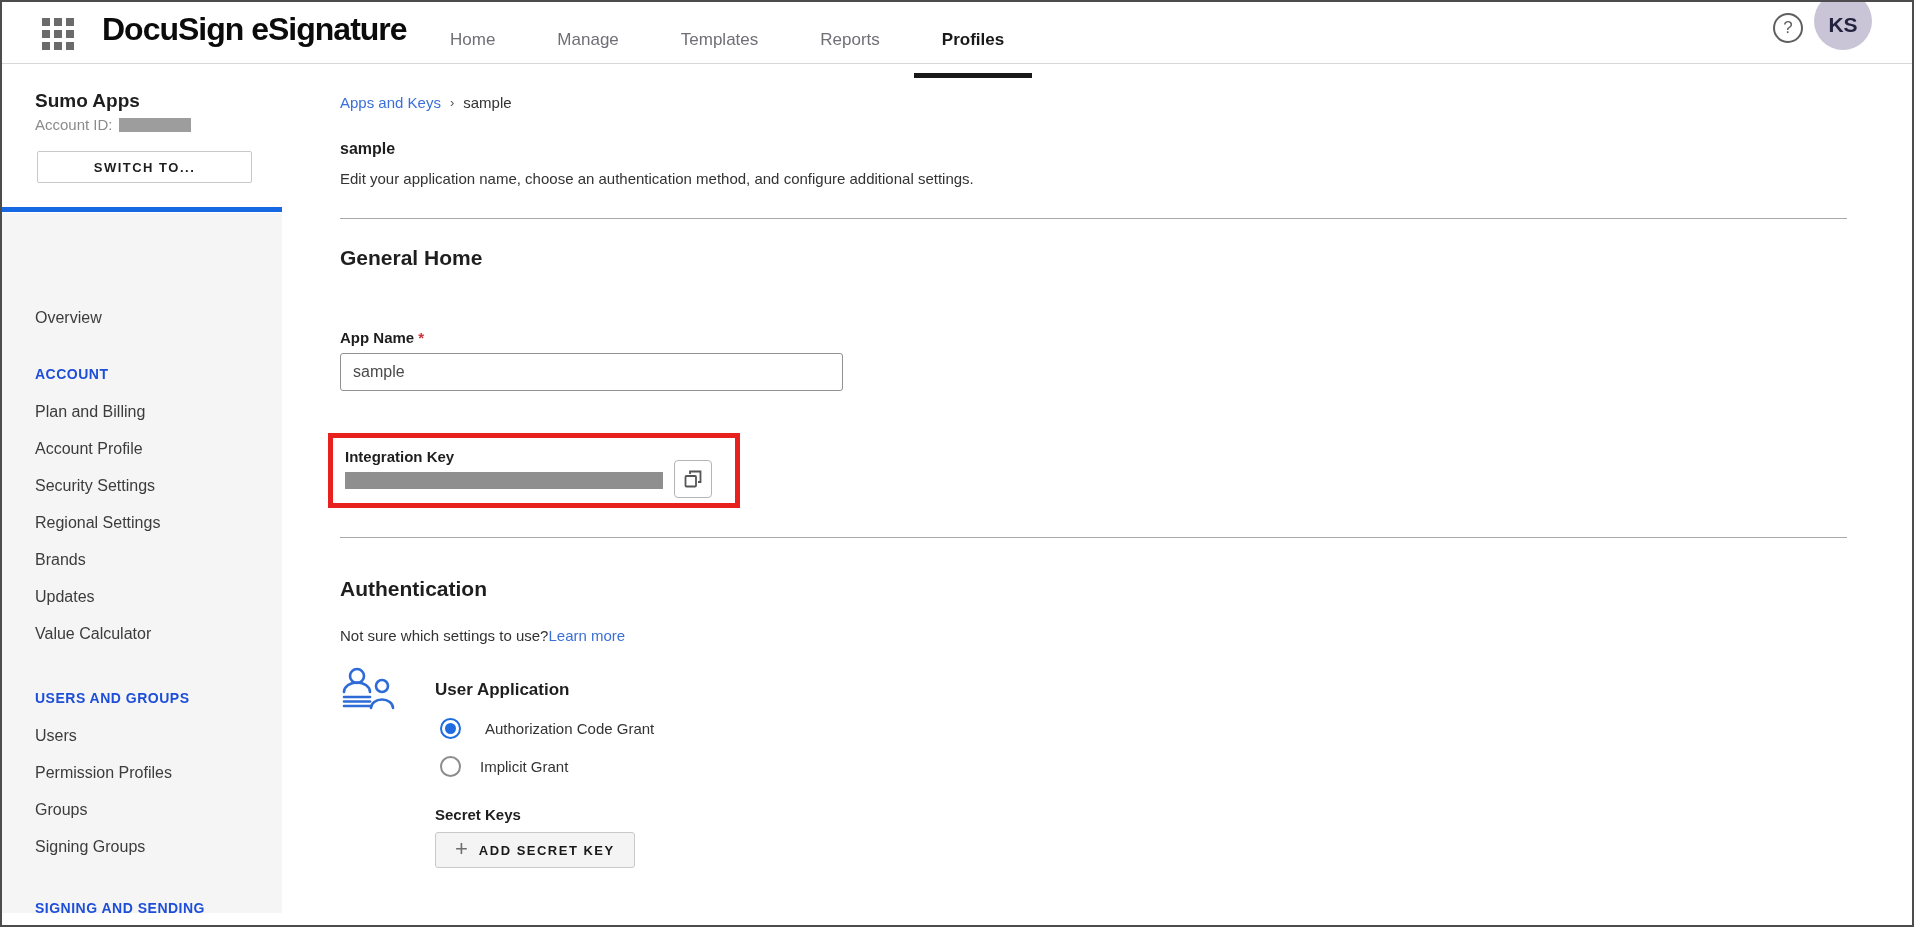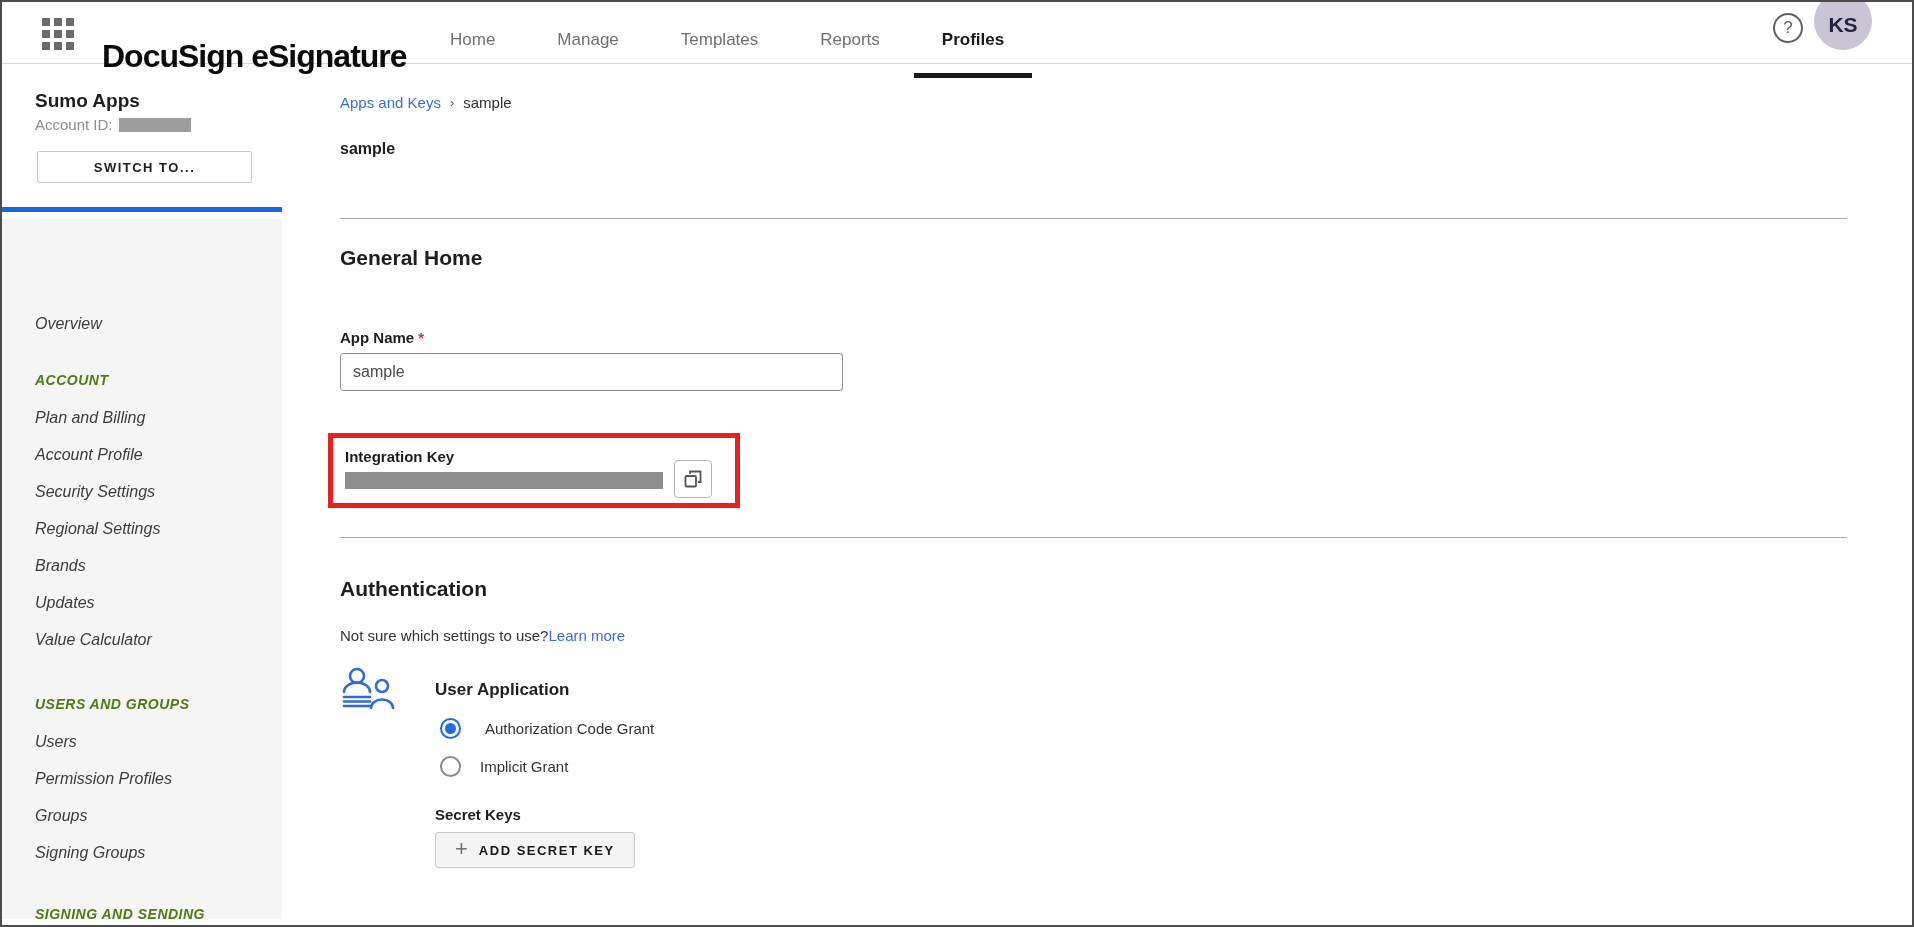--- a/index.html
+++ b/index.html
@@ -7,38 +7,38 @@
   body { font-family:"Liberation Sans", sans-serif; color:#1e1e1e; }
   .viewport {
     position:relative; width:1914px; height:927px;
     border:2px solid #4c4c4c; background:#fff; overflow:hidden;
   }
 
   
   .header { position:absolute; left:0; top:0; width:100%; height:62px; background:#fff; border-bottom:1px solid #d8d8d8; z-index:5; }
   .grid-icon { position:absolute; left:40px; top:16px; width:32px; height:32px; display:grid; grid-template-columns:repeat(3,8px); grid-template-rows:repeat(3,8px); gap:4px; cursor:pointer; }
   .grid-icon span { background:#6b6b6b; }
-  .logo { position:absolute; left:100px; top:9px; font-size:32px; font-weight:bold; letter-spacing:-1px; color:#0b0b0b; white-space:nowrap;margin-top:27px; }
+  .logo { position:absolute; left:100px; top:9px; font-size:32px; font-weight:bold; letter-spacing:-1px; color:#0b0b0b; white-space:nowrap; }
   .nav { position:absolute; left:446px; top:0; height:76px; display:flex; gap:58px; align-items:stretch; }
   .nav-item { position:relative; display:flex; align-items:center; font-size:17px; color:#6f6f76; cursor:pointer; padding:0 2px; }
   .nav-item.active { color:#191919; font-weight:bold; }
   .nav-item.active::after { content:""; position:absolute; left:-26px; right:-26px; bottom:0; height:5px; background:#191919; }
   .help-btn { position:absolute; left:1771px; top:11px; width:30px; height:30px; border:2px solid #5f5f5f; border-radius:50%; display:flex; align-items:center; justify-content:center; font-size:17px; color:#5f5f5f; cursor:pointer; }
   .avatar { position:absolute; left:1812px; top:-10px; width:58px; height:58px; border-radius:50%; background:#c9c4d6; display:flex; align-items:center; justify-content:center; padding-top:8px; font-size:21px; font-weight:bold; color:#23233f; cursor:pointer; }
 
   
   .sidebar { position:absolute; left:0; top:63px; width:280px; height:847px; background:#fff; }
   .acct-name { position:absolute; left:33px; top:25px; font-size:19px; font-weight:bold; color:#1e1e1e; }
   .acct-id-row { position:absolute; left:33px; top:51px; font-size:15px; color:#8b8b8b; display:flex; align-items:center; }
   .acct-id-redaction { display:inline-block; width:72px; height:14px; background:#9d9d9d; margin-left:6px; }
   .switch-btn { position:absolute; left:35px; top:86px; width:215px; height:32px; background:#fff; border:1px solid #c8c8c8; border-radius:2px; font-size:13px; font-weight:bold; letter-spacing:1.5px; color:#1e1e1e; display:flex; align-items:center; justify-content:center; cursor:pointer; }
   .sidebar-accent { position:absolute; left:0; top:142px; width:280px; height:5px; background:#1668e2; }
-  .sidebar-menu { position:absolute; left:0; top:154px; width:280px; height:700px; background:#f5f5f5;font-style:italic; }
+  .sidebar-menu { position:absolute; left:0; top:148px; width:280px; height:700px; background:#f5f5f5; }
   .side-item { position:absolute; left:33px; font-size:16px; color:#3c3c3c; cursor:pointer; white-space:nowrap; }
-  .side-header { position:absolute; left:33px; font-size:14px; font-weight:bold; letter-spacing:0.5px; color:#4d7c0f; white-space:nowrap; }
+  .side-header { position:absolute; left:33px; font-size:14px; font-weight:bold; letter-spacing:0.5px; color:#1d4ed8; white-space:nowrap; }
 
   
   .main { position:absolute; left:338px; top:63px; width:1510px; height:860px; background:#fff; }
   .breadcrumb { position:absolute; left:0; top:29px; font-size:15px; display:flex; align-items:center; gap:9px; }
   .bc-link { color:#3a6fd8; cursor:pointer; }
   .bc-sep { color:#555; font-size:13px; }
   .bc-current { color:#333; }
   .page-title { position:absolute; left:0; top:75px; font-size:16px; font-weight:bold; color:#1e1e1e; }
   .page-desc { position:absolute; left:0; top:105px; font-size:15px; color:#333; }
   .divider { position:absolute; left:0; width:1507px; height:1px; background:#a9a9a9; }
@@ -136,20 +136,21 @@
 
   <div class="main">
 
     <div class="breadcrumb">
       <span class="bc-link">Apps and Keys</span>
       <span class="bc-sep">›</span>
       <span class="bc-current">sample</span>
     </div>
 
     <div class="page-title">sample</div>
+    <div class="page-desc">Edit your application name, choose an authentication method, and configure additional settings.</div>
 
     <div class="divider divider-1"></div>
 
     <div class="section-heading h-general">General Home</div>
 
     <div class="field-label lbl-appname">
       <span>App Name</span><span class="req-mark">*</span>
     </div>
     <input class="appname-input" type="text" value="sample" style="">
 

